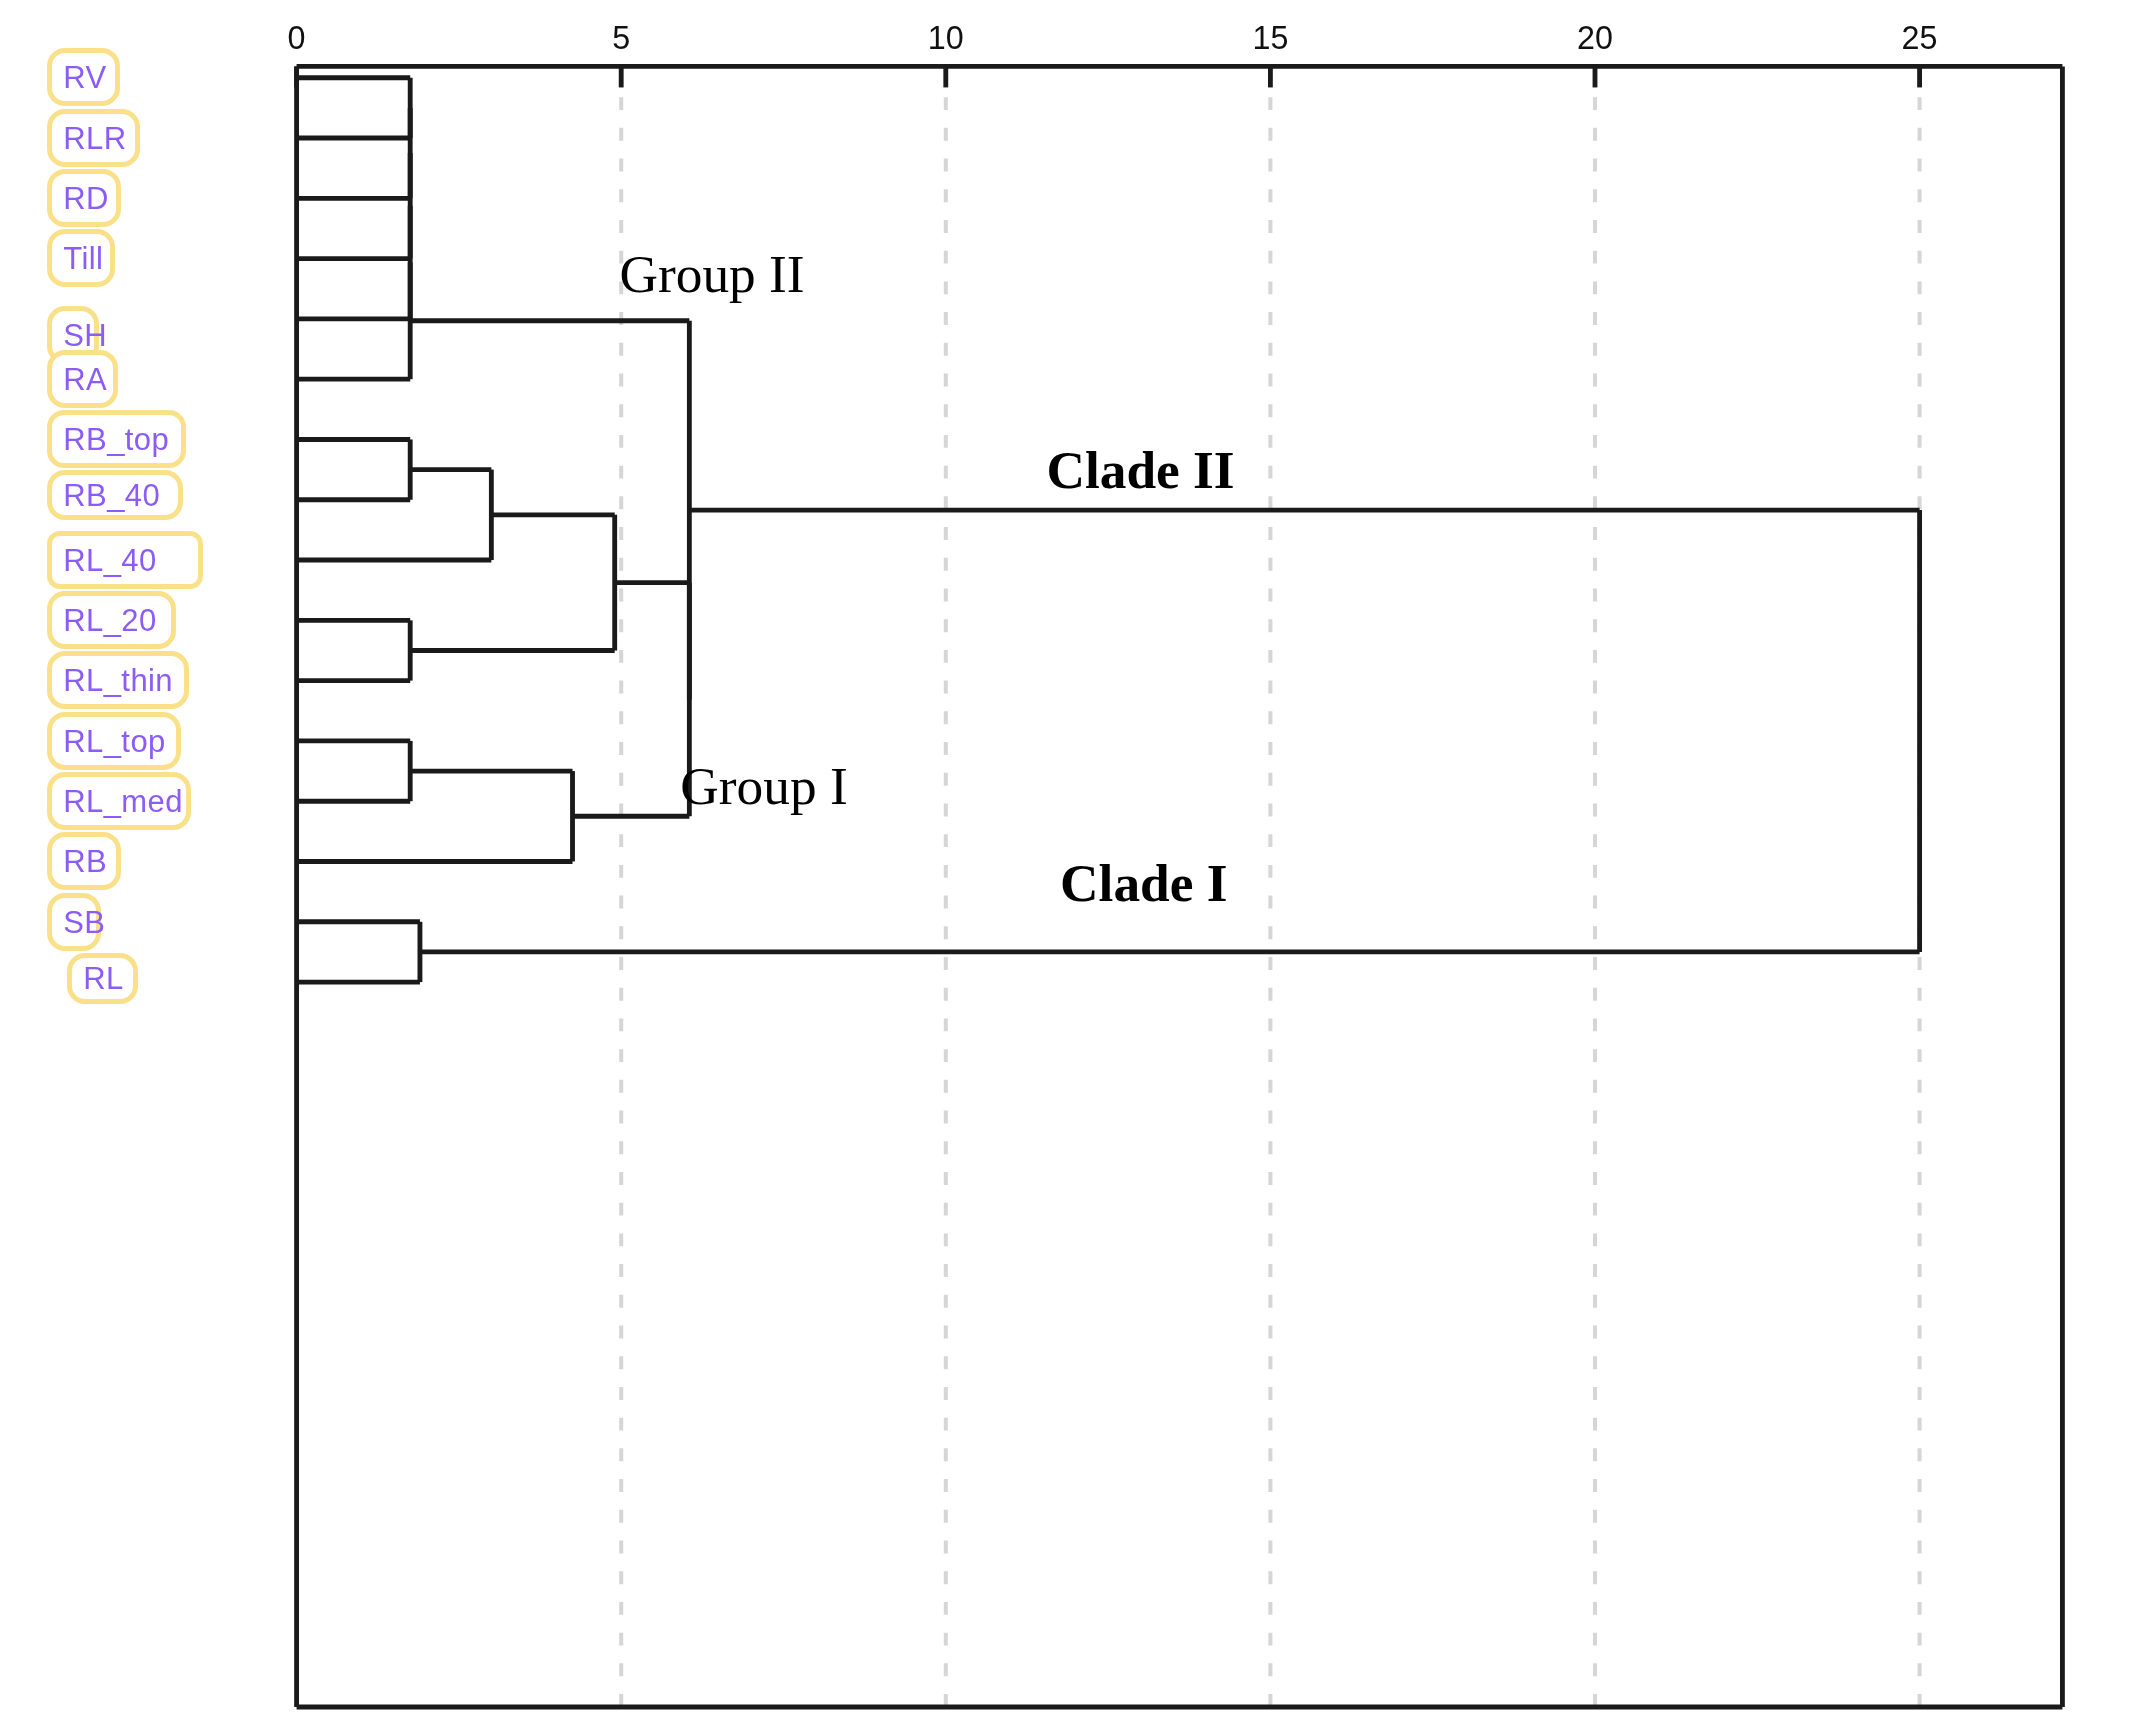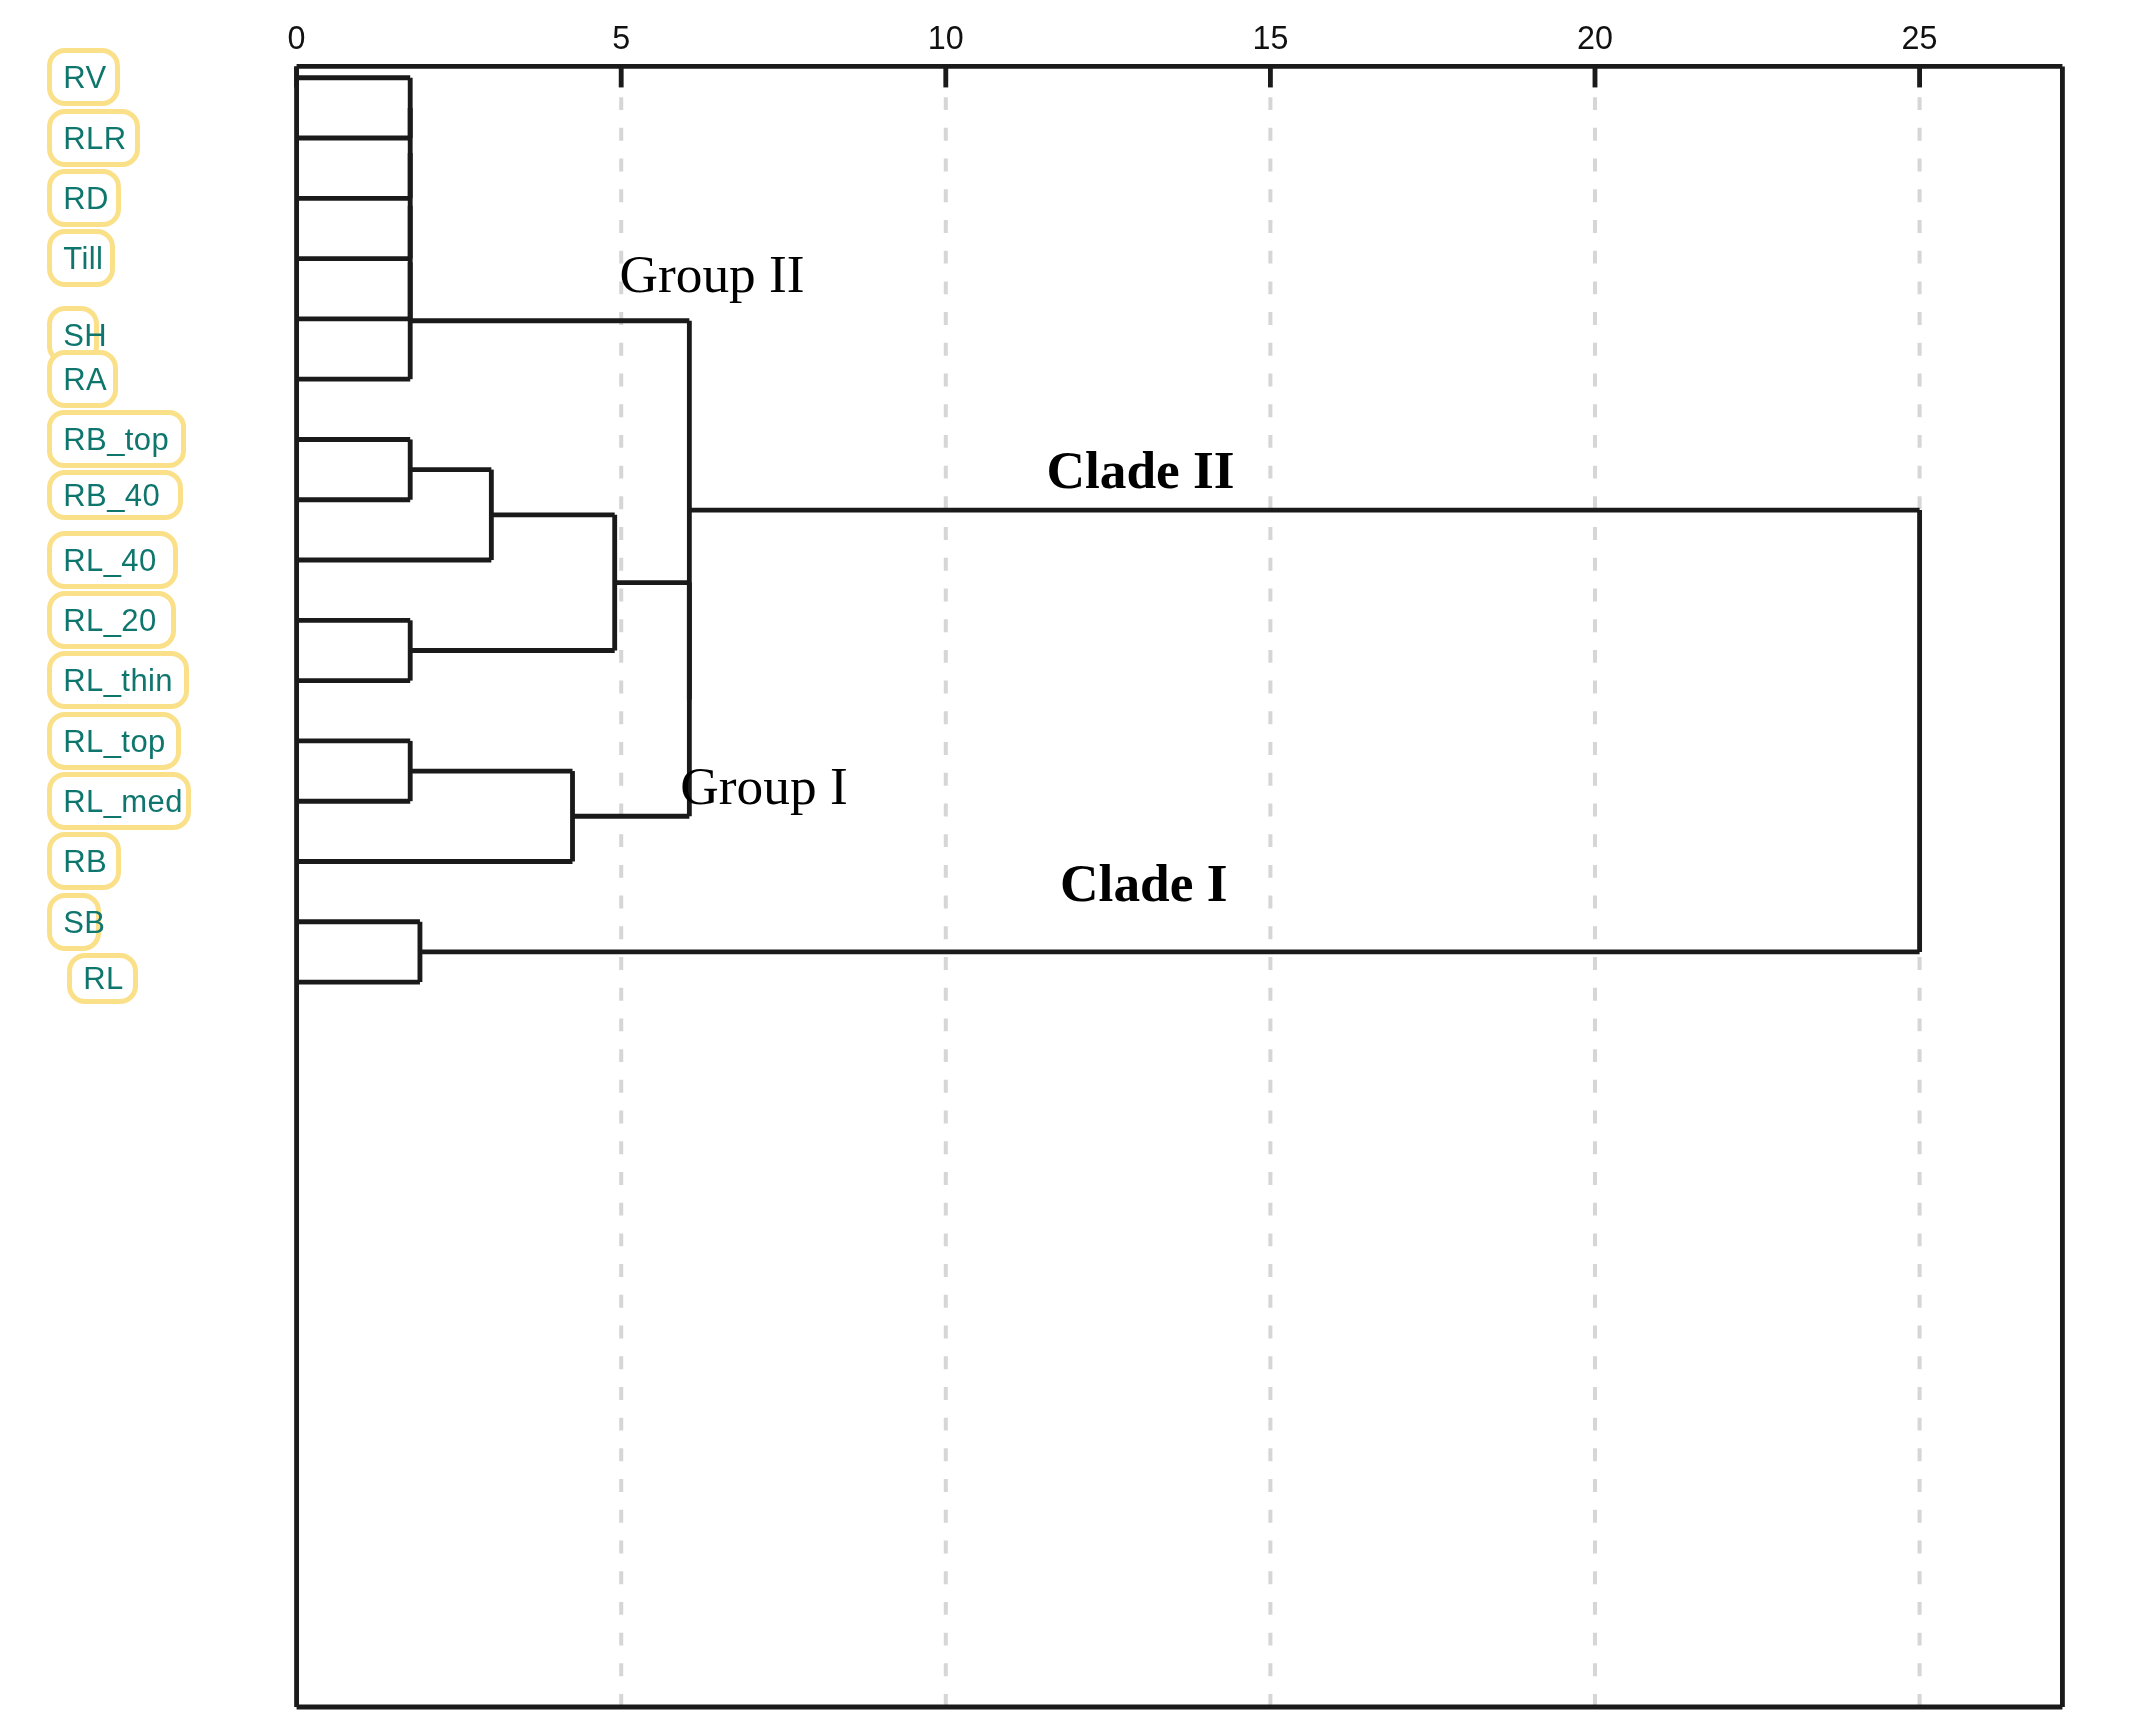--- a/index.html
+++ b/index.html
@@ -7,21 +7,21 @@
   #stage{position:relative;width:2140px;height:1733px;background:#fff;}
 
   
   #labels{position:absolute;left:0;top:0;width:267px;height:1733px;}
   .leaf-label{
     position:absolute;
     box-sizing:border-box;
     border:5.7px solid #fbe08a;
     border-radius:18px;
     background:#ffffff;
-    color:#0f766e;
+    color:#8b5cf6;
     font-family:"Liberation Sans",sans-serif;
     font-size:31px;
     line-height:1;
     display:flex;
     align-items:center;
     padding-left:11.3px;
     white-space:nowrap;
     letter-spacing:0.4px;
   }
 
@@ -54,21 +54,21 @@
 
   <div id="labels">
       <div class="leaf-label" style="left: 47px; top: 48px; width: 73px; height: 58px;">RV</div>
       <div class="leaf-label" style="left: 47px; top: 109px; width: 93px; height: 58px;">RLR</div>
       <div class="leaf-label" style="left: 47px; top: 169px; width: 74px; height: 58px;">RD</div>
       <div class="leaf-label" style="left: 47px; top: 229px; width: 68px; height: 58px;">Till</div>
       <div class="leaf-label" style="left: 47px; top: 306px; width: 52px; height: 58px;">SH</div>
       <div class="leaf-label" style="left: 47px; top: 350px; width: 71px; height: 58px;">RA</div>
       <div class="leaf-label" style="left: 47px; top: 410px; width: 139px; height: 58px; border-radius: 17px;">RB_top</div>
       <div class="leaf-label" style="left: 47px; top: 470px; width: 136px; height: 50px;">RB_40</div>
-      <div class="leaf-label" style="left: 47px; top: 531px; width: 131px; height: 58px;">RL_40</div>
+      <div class="leaf-label" style="left: 47px; top: 531px; width: 156px; height: 58px; border-radius: 13px;">RL_40</div>
       <div class="leaf-label" style="left: 47px; top: 591px; width: 129px; height: 58px;">RL_20</div>
       <div class="leaf-label" style="left: 47px; top: 651px; width: 142px; height: 58px;">RL_thin</div>
       <div class="leaf-label" style="left: 47px; top: 712px; width: 134px; height: 58px;">RL_top</div>
       <div class="leaf-label" style="left: 47px; top: 772px; width: 144px; height: 58px;">RL_med</div>
       <div class="leaf-label" style="left: 47px; top: 832px; width: 74px; height: 58px;">RB</div>
       <div class="leaf-label" style="left: 47px; top: 893px; width: 54px; height: 58px;">SB</div>
       <div class="leaf-label" style="left: 47px; top: 953px; width: 71px; height: 51px; margin-left: 20px;">RL</div>
     </div>
 
   <div id="plot">

